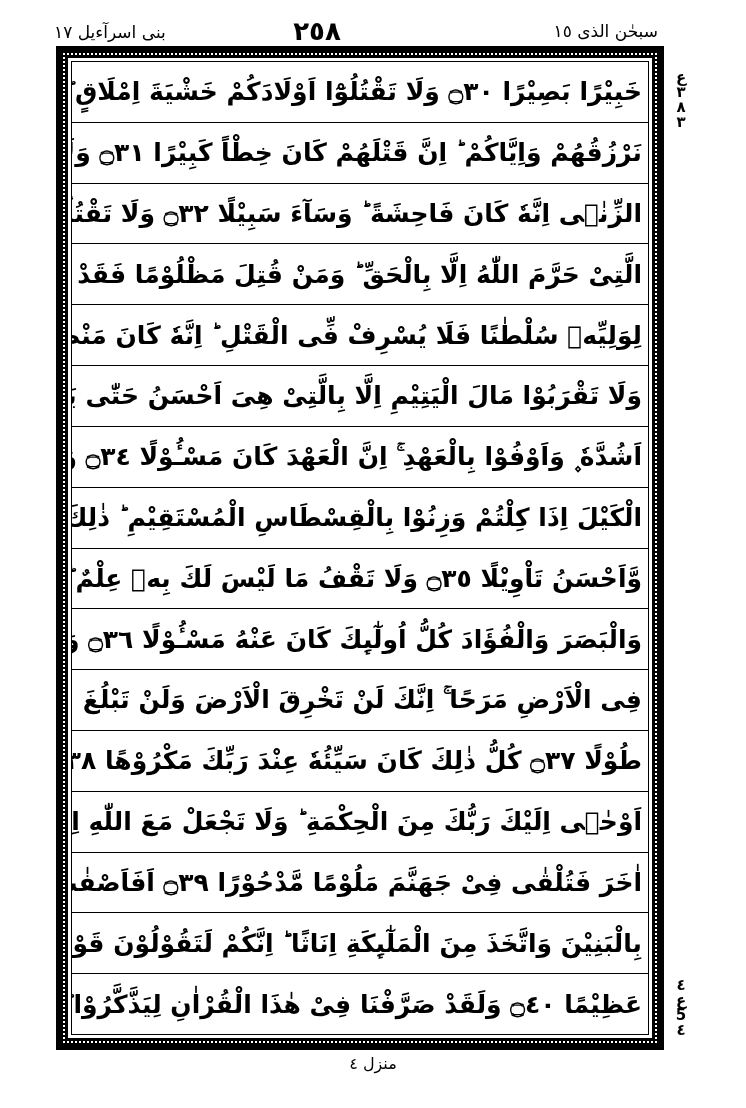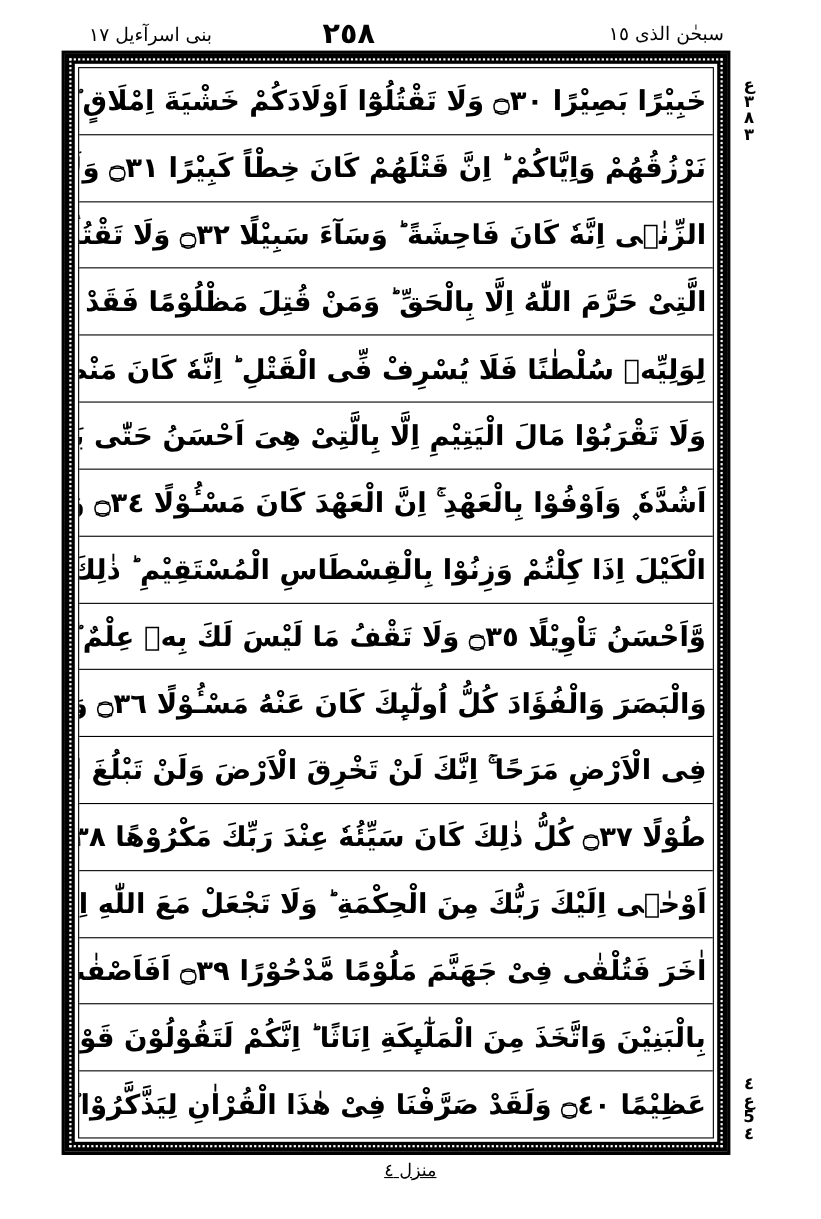--- a/index.html
+++ b/index.html
@@ -21,21 +21,20 @@
       left: 0;
       width: 746px;
       height: 34px;
     }
     .hdr-left {
       position: absolute;
       left: 54px;
       top: 8px;
       font-size: 17px;
       direction: rtl;
-      margin-left: 27px;
     }
     .hdr-center {
       position: absolute;
       left: 0;
       width: 634px;
       top: 2px;
       text-align: center;
       font-size: 26px;
       font-weight: bold;
       letter-spacing: 1px;
@@ -119,21 +118,20 @@
     .marker-top { top: 70px; }
     .marker-bottom { top: 978px; }
     .footer {
       position: absolute;
       top: 1054px;
       left: 0;
       width: 746px;
       text-align: center;
       font-size: 16px;
       direction: rtl;
-      text-decoration: underline;
     }
   </style>
 </head>
 <body>
 
 <div class="header">
   <div class="hdr-left">بنی اسرآءیل ١٧</div>
   <div class="hdr-center">٢٥٨</div>
   <div class="hdr-right">سبحٰن الذی ١٥</div>
 </div>

